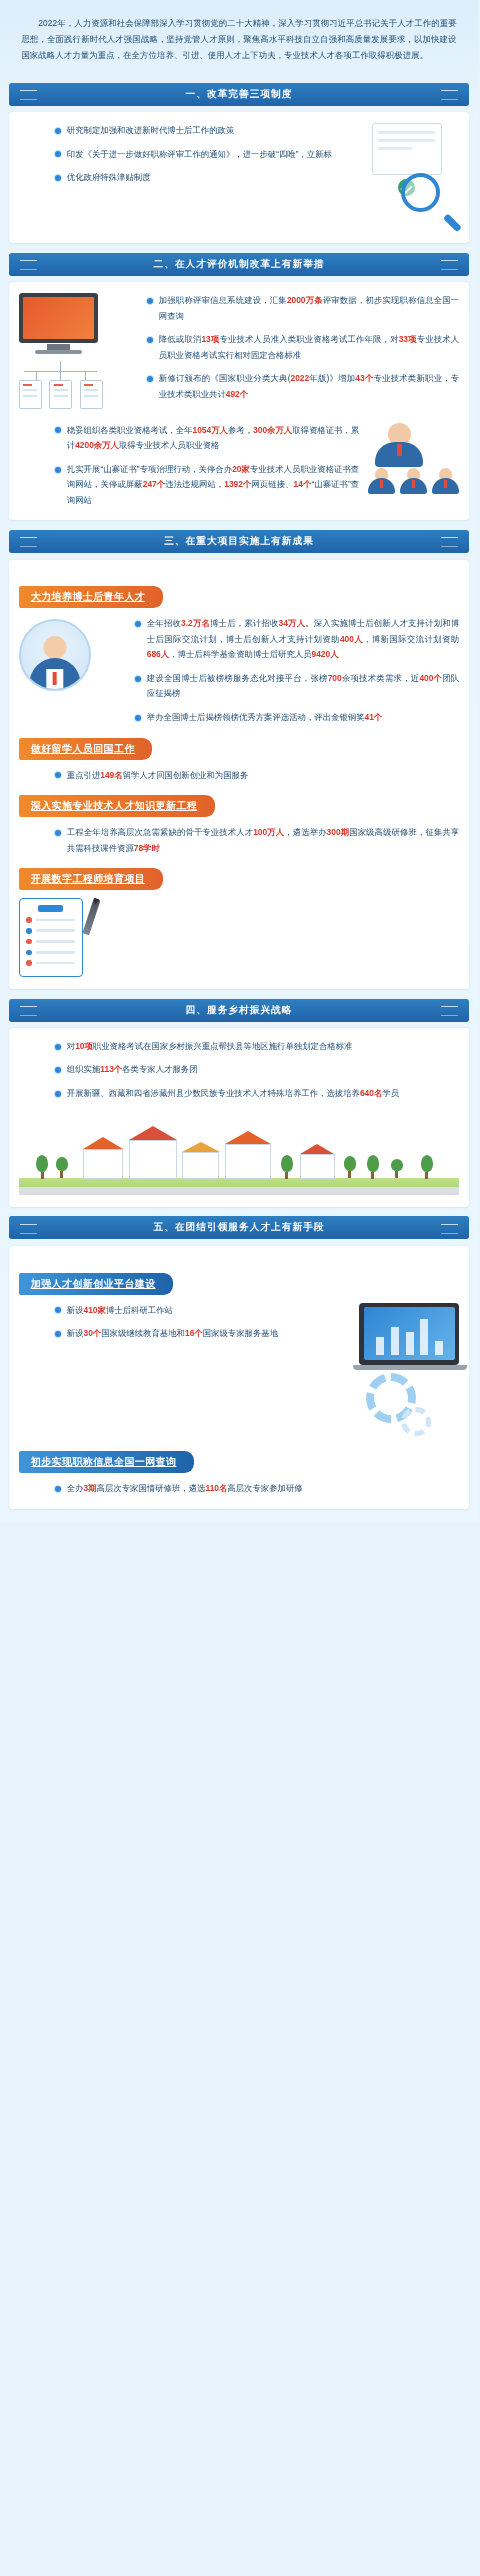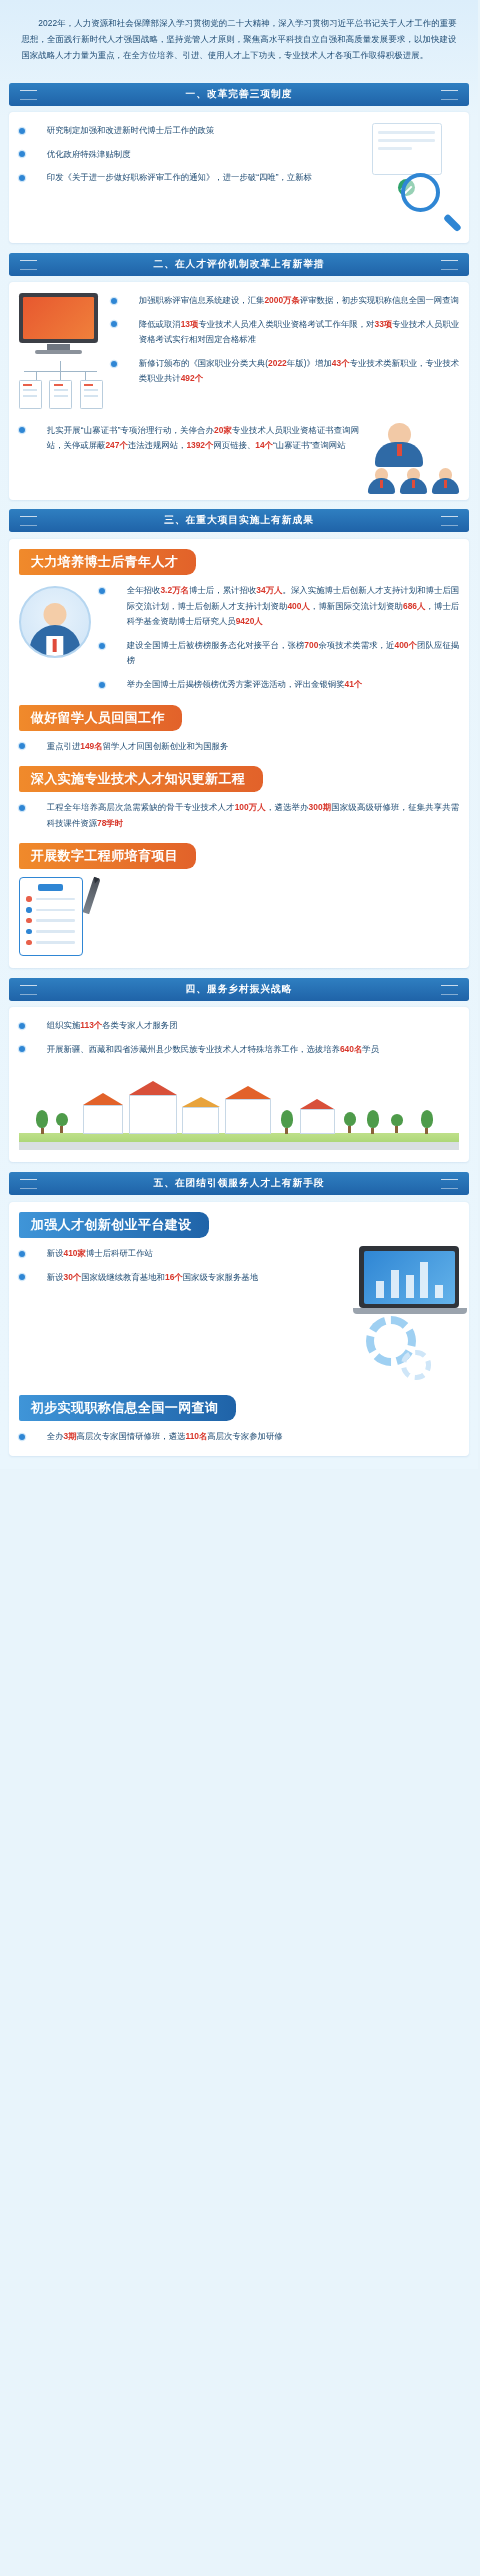--- a/index.html
+++ b/index.html
@@ -59,50 +59,52 @@
     border-radius: 4px;
     padding: 10.7px 9.4px 12px 9.4px;
     box-shadow: 0 0.7px 2px rgba(31,99,168,.10);
     position: relative;
     overflow: hidden;
   }
   
   ul.bl { list-style: none; }
   ul.bl > li {
     position: relative;
-    padding-left: 28px;
+    padding-left: 12px;
     font-size: 8.4px;
     line-height: 1.85;
     color: #1d4a72;
     margin-bottom: 8px;
     text-align: justify;
+    margin-left: 36px;
   }
   ul.bl > li:last-child { margin-bottom: 0; }
   ul.bl > li::before {
     content: "";
     position: absolute;
     left: 0; top: 4.7px;
     width: 6px; height: 6px;
     border-radius: 50%;
     background: #2f86d4;
     box-shadow: 0 0 0 1.3px #cfe6f8;
   }
   .hl { color: #d8362a; font-weight: bold; }
 
   
   .subtag {
     display: inline-block;
-    margin: 0 0 8px 0;
+    margin: 16px 0 8px 0;
     padding: 4px 17.4px 4px 12px;
-    font-size: 13px;
+    font-size: 10px;
     font-weight: bold;
     color: #fff;
     background: linear-gradient(90deg,#f08a2b 0%,#e2622a 100%);
     border-radius: 2px 9.4px 9.4px 2px;
     letter-spacing: 0.4px;
+    text-decoration: underline;
   }
   .subtag.blue { background: linear-gradient(90deg,#3f95d8 0%,#1f63a8 100%); }
 
   .row { display: flex; gap: 8px; align-items: flex-start; }
   .grow { flex: 1 1 auto; min-width: 0; }
   .art { flex: 0 0 auto; }
 
   
   .monitor { width: 79px; }
   .mon-screen {
@@ -206,22 +208,22 @@
 <div class="page">
 
   <div class="intro">2022年，人力资源和社会保障部深入学习贯彻党的二十大精神，深入学习贯彻习近平总书记关于人才工作的重要思想，全面践行新时代人才强国战略，坚持党管人才原则，聚焦高水平科技自立自强和高质量发展要求，以加快建设国家战略人才力量为重点，在全方位培养、引进、使用人才上下功夫，专业技术人才各项工作取得积极进展。</div>
 
   <div class="sec-bar">一、改革完善三项制度</div>
   <div class="card">
     <div class="row">
       <div class="grow">
         <ul class="bl">
           <li>研究制定加强和改进新时代博士后工作的政策</li>
+          <li>印发《关于进一步做好职称评审工作的通知》，进一步破“四唯”，立新标</li>
           <li>优化政府特殊津贴制度</li>
-          <li>印发《关于进一步做好职称评审工作的通知》，进一步破“四唯”，立新标</li>
         </ul>
       </div>
       <div class="art">
         <div class="doccard">
           <div class="dc">
             <div class="dl"></div>
               <div class="dl"></div>
               <div class="dl short"></div>
           </div>
           <div class="check"></div>
@@ -279,20 +281,21 @@
           <li>新修订颁布的《国家职业分类大典(<span class="hl">2022</span>年版)》增加<span class="hl">43个</span>专业技术类新职业，专业技术类职业共计<span class="hl">492个</span></li>
         </ul>
       </div>
     </div>
 
     <div class="spacer"></div>
 
     <div class="row" style="margin-top:9.4px">
       <div class="grow">
         <ul class="bl">
+          <li>稳妥组织各类职业资格考试，全年<span class="hl">1054万人</span>参考，<span class="hl">300余万人</span>取得资格证书，累计<span class="hl">4200余万人</span>取得专业技术人员职业资格</li>
           <li>扎实开展“山寨证书”专项治理行动，关停合办<span class="hl">20家</span>专业技术人员职业资格证书查询网站，关停或屏蔽<span class="hl">247个</span>违法违规网站，<span class="hl">1392个</span>网页链接、<span class="hl">14个</span>“山寨证书”查询网站</li>
         </ul>
       </div>
       <div class="art">
         <div class="person">
           <div class="p-head"></div>
             <div class="p-body"></div>
             <div class="p-tie"></div>
         </div>
         <div class="trio" style="margin-top:12px">
@@ -377,20 +380,21 @@
           </div>
         </div>
         <div class="pen"></div>
       </div>
     </div>
   </div>
 
   <div class="sec-bar">四、服务乡村振兴战略</div>
   <div class="card">
     <ul class="bl">
+      <li>对<span class="hl">10项</span>职业资格考试在国家乡村振兴重点帮扶县等地区施行单独划定合格标准</li>
       <li>组织实施<span class="hl">113个</span>各类专家人才服务团</li>
       <li>开展新疆、西藏和四省涉藏州县少数民族专业技术人才特殊培养工作，选拔培养<span class="hl">640名</span>学员</li>
     </ul>
 
     <div class="village">
       <div class="v-ground"></div>
       <div class="v-road"></div>
 
       <div class="tree" style="left:17.4px;">
           <div class="t-top"></div>

